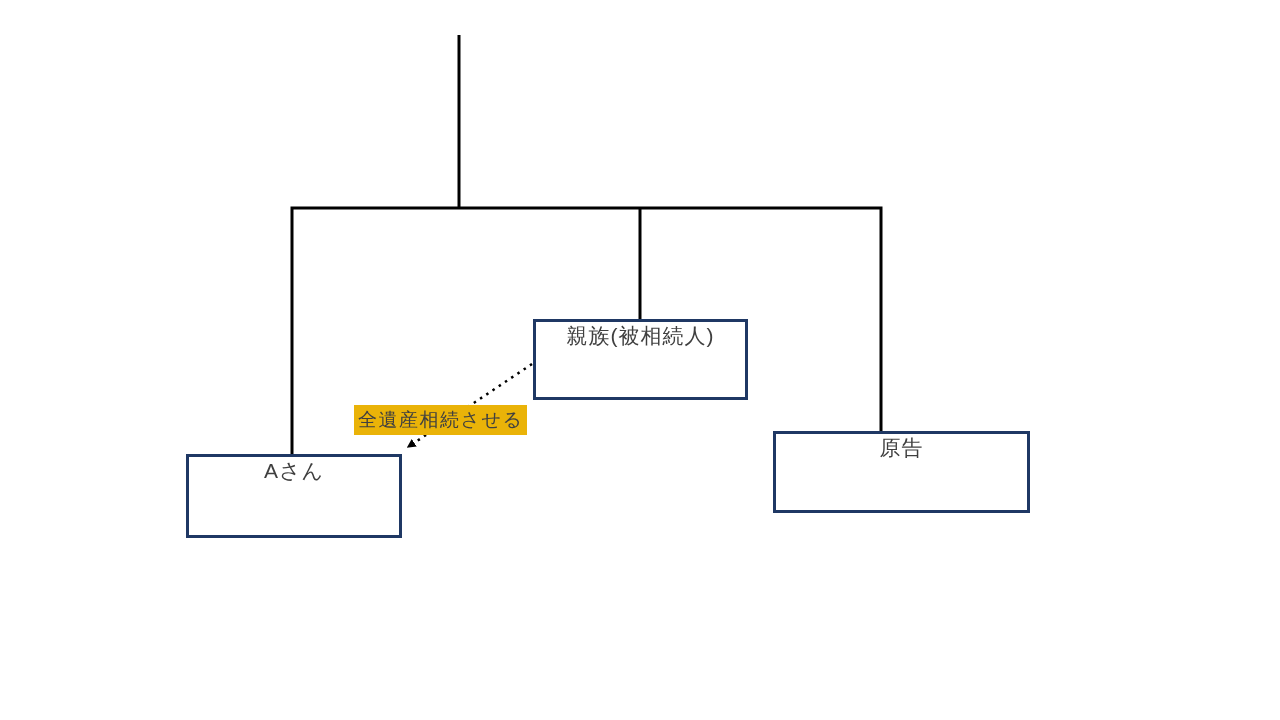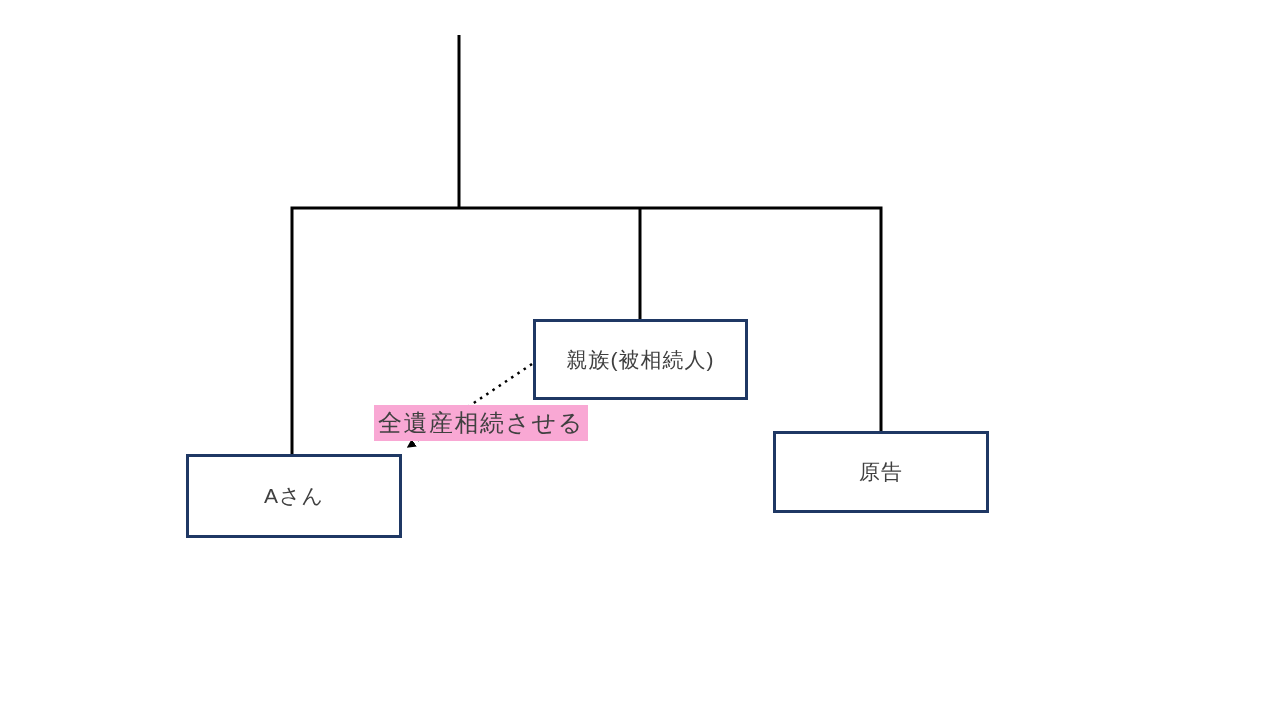--- a/index.html
+++ b/index.html
@@ -21,41 +21,39 @@
     top: 0;
     width: 1280px;
     height: 720px;
   }
   .node-box {
     position: absolute;
     box-sizing: border-box;
     border: 3px solid #1f3864;
     background: #ffffff;
     display: flex;
-    align-items: center;
     justify-content: center;
     color: #3f3f3f;
     font-size: 21px;
     letter-spacing: 1px;
     white-space: nowrap;
   }
   .box-relative  { left: 533px; top: 319px; width: 215px; height: 81px; }
   .box-person-a  { left: 186px; top: 454px; width: 216px; height: 84px; }
-  .box-plaintiff { left: 773px; top: 431px; width: 216px; height: 82px; }
+  .box-plaintiff { left: 773px; top: 431px; width: 257px; height: 82px; }
   .arrow-label {
     position: absolute;
     left: 354px;
     top: 405px;
     padding: 2px 4px;
-    background: #f9a8d4;
+    background: #eab308;
     color: #404040;
-    font-size: 24px;
+    font-size: 19px;
     letter-spacing: 1.5px;
     white-space: nowrap;
-    margin-left: 20px;
   }
 </style>
 </head>
 <body>
 
 <div class="canvas">
 
   <svg class="tree-svg" viewBox="0 0 1280 720" xmlns="http://www.w3.org/2000/svg">
     <defs>
       <marker id="arrowhead" markerWidth="9" markerHeight="9" refX="7.5" refY="4.5" orient="auto" markerUnits="userSpaceOnUse">

